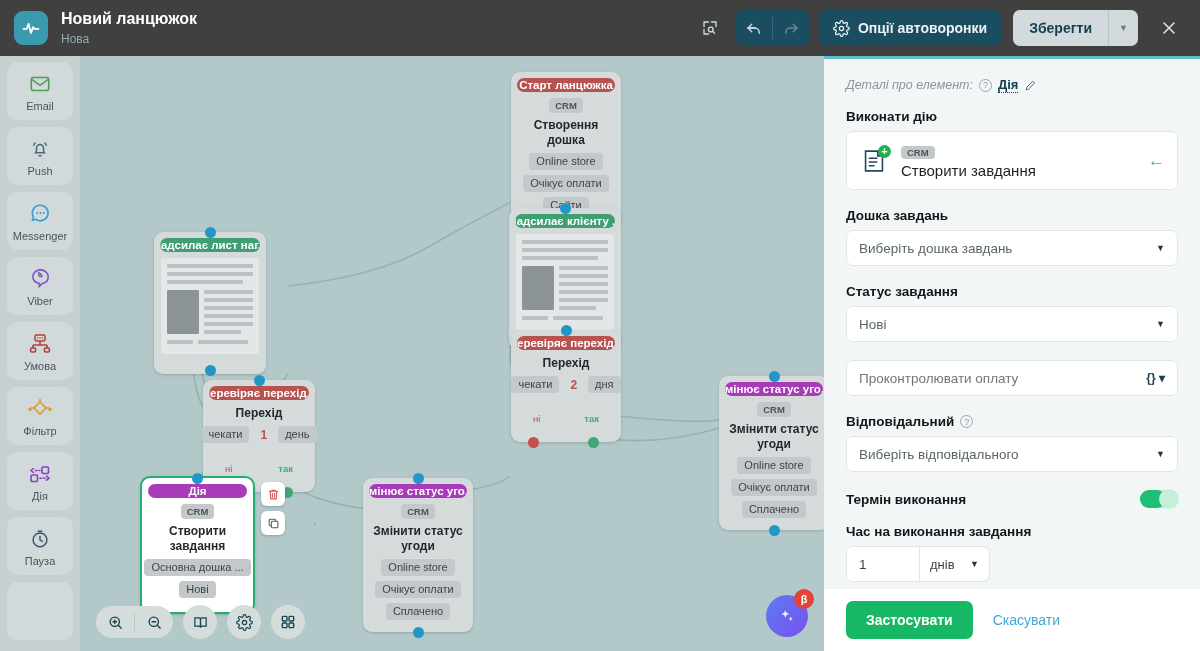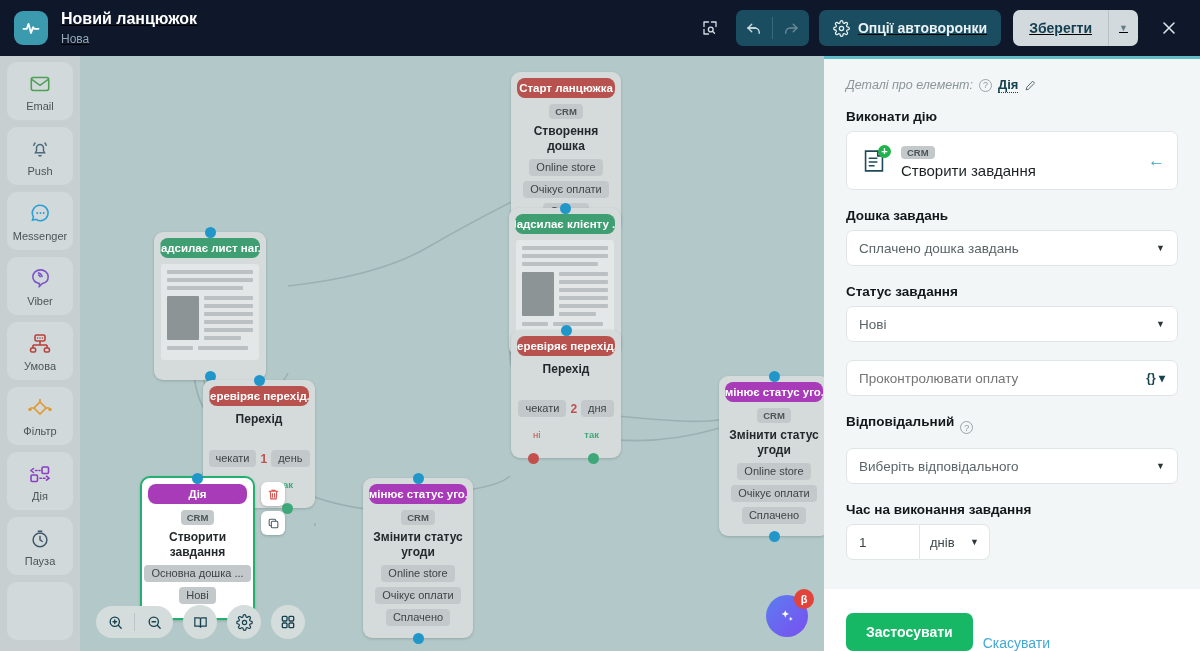--- a/index.html
+++ b/index.html
@@ -6,21 +6,21 @@
   html, body { width: 1200px; height: 651px; overflow: hidden; }
   body {
     font-family: "Liberation Sans", sans-serif;
     background: #b9cdcd;
     position: relative;
   }
 
   
   .header {
     position: absolute; top: 0; left: 0; width: 1200px; height: 56px;
-    background: #0f172a; display: flex; align-items: center; z-index: 40; text-decoration: underline;
+    background: #404040; display: flex; align-items: center; z-index: 40;
   }
   .logo-box {
     width: 34px; height: 34px; border-radius: 9px;
     background: #3b9aad; margin-left: 14px; margin-right: 13px;
     display: flex; align-items: center; justify-content: center;
   }
   .title-wrap { display: flex; flex-direction: column; justify-content: center; }
   .app-title { color: #ffffff; font-size: 16px; font-weight: bold; line-height: 19px; }
   .app-sub { color: #93a9b4; font-size: 12px; line-height: 16px; margin-top: 3px; }
   .header-right { margin-left: auto; display: flex; align-items: center; gap: 0; padding-right: 12px; }
@@ -72,21 +72,21 @@
   .canvas {
     position: absolute; top: 56px; left: 80px; width: 744px; height: 595px;
     background: #b3c9c9; overflow: hidden;
   }
   .canvas-inner { position: absolute; inset: 0; }
   .edges { position: absolute; inset: 0; }
 
   .node { position: absolute; border-radius: 9px; background: #d5dbdb;
     box-shadow: 0 1px 3px rgba(0,0,0,.18); padding: 0 0 12px 0; }
   .node-hdr {
-    border-radius: 8px; margin: 6px 6px 6px 6px; height: 20px;
+    border-radius: 8px; margin: 6px 6px 6px 6px; height: 14px;
     display: flex; align-items: center; justify-content: center;
     color: #fff; font-size: 11.5px; font-weight: bold; white-space: nowrap;
     overflow: hidden; padding: 0 14px;
   }
   .hdr-red { background: #b7524f; }
   .hdr-green { background: #3f9e72; }
   .hdr-purple { background: #a83bb8; }
   .node-body { display: flex; flex-direction: column; align-items: center; gap: 5px; padding: 0 8px; }
   .chip { background: #c3c9ca; border-radius: 4px; font-size: 11px; color: #3d4447;
     padding: 2px 7px; line-height: 13px; white-space: nowrap; }
@@ -100,23 +100,23 @@
   .port-green { background: #3fa878; }
 
   
   .mail-node { width: 112px; border-radius: 9px; background: #d5dbdb; }
   .mail-body { background: #e3e7e7; margin: 0 7px 8px 7px; border-radius: 3px; padding: 6px; }
   .mail-line { height: 4px; background: #bbc1c2; border-radius: 1px; margin-bottom: 4px; }
   .mail-row { display: flex; gap: 5px; }
   .mail-img { width: 32px; height: 44px; background: #8c9496; border-radius: 1px; }
   .mail-col { flex: 1; }
 
-  .branch-row { display: flex; align-items: center; gap: 4px; justify-content: center; margin-top: 18px; }
+  .branch-row { display: flex; align-items: center; gap: 11px; justify-content: center; }
   .branch-num { font-size: 12px; font-weight: bold; color: #c0504d; }
-  .yesno { display: flex; justify-content: space-between; width: 100%; padding: 0 14px; margin-top: 7px; }
+  .yesno { display: flex; justify-content: space-between; width: 100%; padding: 0 14px; margin-top: 15px; }
   .lbl-no { font-size: 9.5px; color: #c0504d; }
   .lbl-yes { font-size: 9.5px; color: #3fa878; font-weight: bold; }
 
   
   .selected { border: 2px solid #23b06f; background: #ffffff; border-radius: 10px; }
   .side-actions { position: absolute; right: -32px; top: 4px; display: flex; flex-direction: column; gap: 5px; }
   .side-btn {
     width: 24px; height: 24px; border-radius: 6px; background: #fff;
     box-shadow: 0 1px 3px rgba(0,0,0,.2); display: flex;
     align-items: center; justify-content: center; cursor: pointer;
@@ -185,22 +185,22 @@
     width: 74px; height: 36px; background: #fff; border: 1px solid #e0e6e6;
     border-radius: 7px 0 0 7px; display: flex; align-items: center;
     padding: 0 12px; font-size: 13.5px; color: #3c4649;
   }
   .dur-unit {
     width: 70px; height: 36px; background: #fff; border: 1px solid #e0e6e6; border-left: none;
     border-radius: 0 7px 7px 0; display: flex; align-items: center; justify-content: space-between;
     padding: 0 10px; font-size: 13px; color: #3c4649; cursor: pointer;
   }
   .panel-footer {
-    height: 62px; background: #fff; display: flex; align-items: flex-end;
-    padding: 0 22px; gap: 10px;
+    height: 62px; background: #fff; display: flex; align-items: center;
+    padding: 0 22px; gap: 20px;
   }
   .apply-btn {
     background: #16b866; color: #fff; font-size: 14px; font-weight: bold;
     border-radius: 7px; padding: 11px 20px; cursor: pointer;
   }
   .cancel-link { color: #44a8d6; font-size: 14px; cursor: pointer; }
 </style>
 </head>
 <body>
 
@@ -620,44 +620,51 @@
       </span>
       <div class="txt">
         <span class="chip chip-sm">CRM</span>
         <div class="action-name">Створити завдання</div>
       </div>
       <span class="back-arrow">←</span>
     </div>
 
     <div class="field-label">Дошка завдань</div>
     <div class="select-box">
-      <span class="val">Сплачено дошка завдань</span>
+      <span class="val">Виберіть дошка завдань</span>
       <span class="caret">▼</span>
     </div>
 
     <div class="field-label">Статус завдання</div>
     <div class="select-box">
       <span class="val">Нові</span>
       <span class="caret">▼</span>
     </div>
 
     <div class="select-box" style="cursor:text">
       <input class="val" style="border: none; outline: none; background: transparent; font-family: &quot;Liberation Sans&quot;, sans-serif; font-size: 13.5px; color: rgb(90, 101, 104); width: 100%;" placeholder="Проконтролювати оплату">
       <span class="vars-btn">{}&nbsp;▾</span>
     </div>
 
     <div class="detail-line" style="margin-bottom:7px">
-      <span class="field-label" style="margin-bottom:12px">Відповідальний</span>
+      <span class="field-label" style="margin-bottom:0">Відповідальний</span>
       <span class="qmark">?</span>
     </div>
     <div class="select-box">
       <span class="val">Виберіть відповідального</span>
       <span class="caret">▼</span>
     </div>
 
+    <div class="toggle-row">
+      <span class="field-label">Термін виконання</span>
+      <span class="switch on">
+        <span class="fill"></span>
+          <span class="knob"></span>
+      </span>
+    </div>
 
     <div class="field-label">Час на виконання завдання</div>
     <div class="dur-row">
       <span class="dur-num">1</span>
       <span class="dur-unit">
         <span>днів</span>
         <span class="caret">▼</span>
       </span>
     </div>
   </div>

